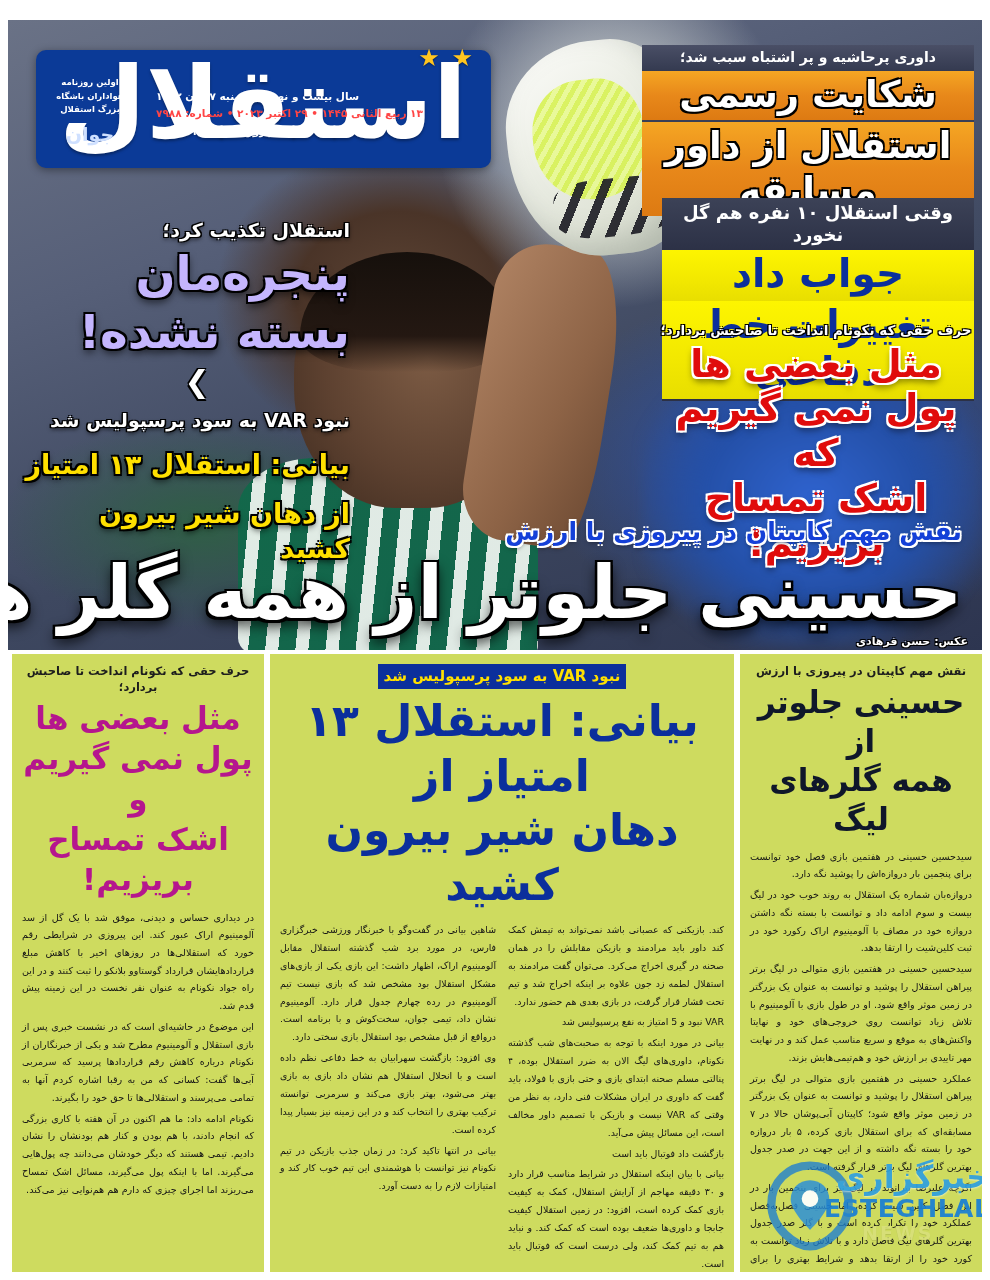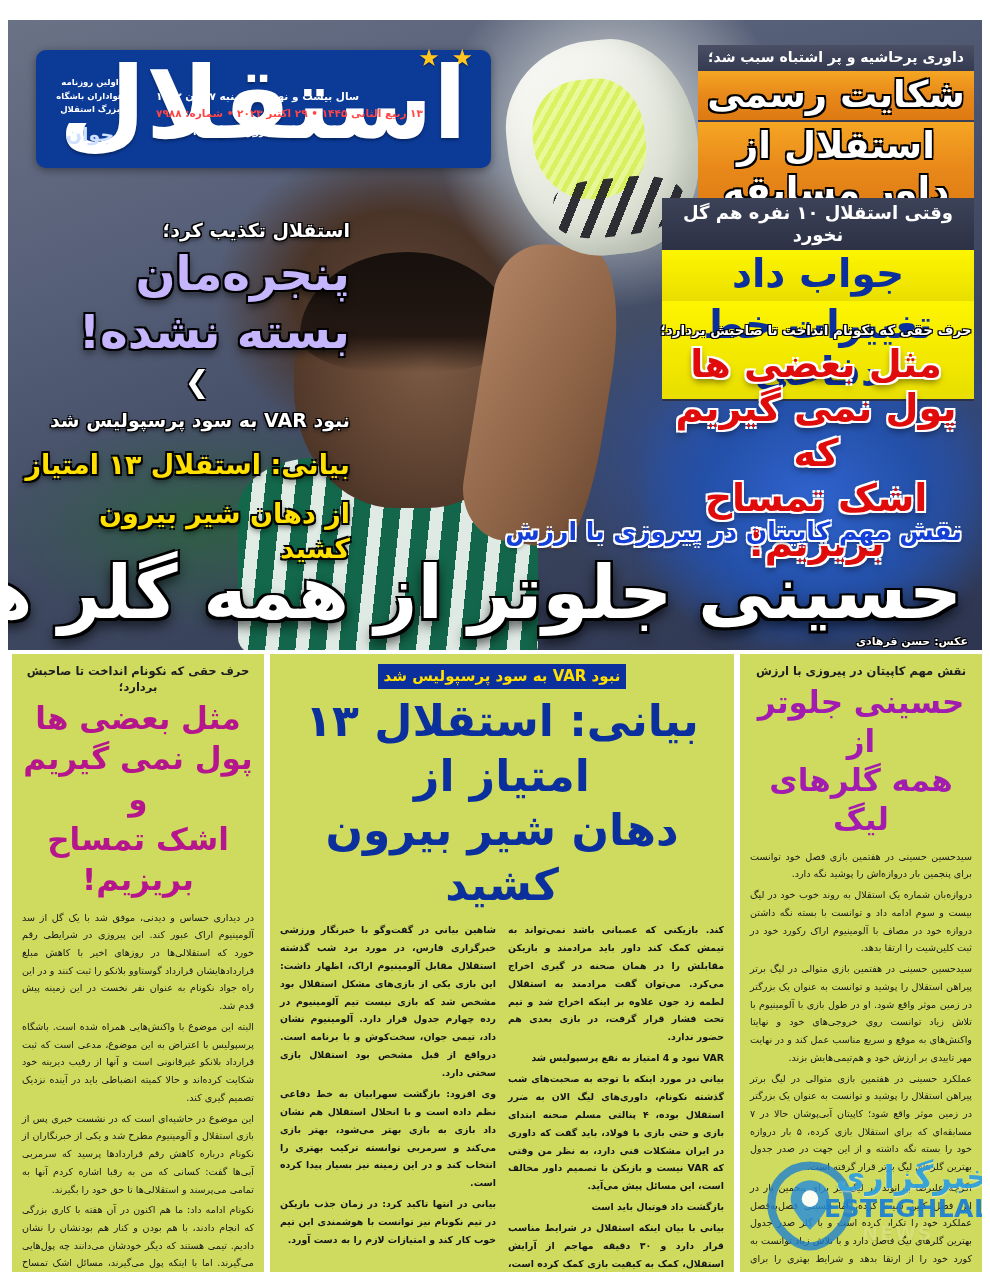--- a/index.html
+++ b/index.html
@@ -191,21 +191,21 @@
     font-size: 27px; font-weight: bold; color: #ffe000;
     line-height: 1.3;
     text-shadow: -1.8px -1.8px 0 #000, 1.8px -1.8px 0 #000, -1.8px 1.8px 0 #000, 1.8px 1.8px 0 #000, 0 3px 6px rgba(0,0,0,.8);
     margin-top: 14px;
   }
 
   
   .box-orange {
     position: absolute;
     right: 8px; top: 25px;
-    width: 276px;
+    width: 332px;
   }
   .strip-kicker-dark {
     background: linear-gradient(180deg,#4a4f66 0%, #343a50 100%);
     color:#ffffff;
     font-size: 14px; font-weight:bold;
     text-align:center; direction:rtl;
     padding: 4px 6px 5px;
     line-height:1.2;
   }
   .strip-orange {
@@ -318,21 +318,21 @@
   }
   .col-kicker-badge {
     display:block;
     background:#0b2f9c; color:#ffe000;
     font-size: 15px; font-weight:bold;
     text-align:center; padding: 3px 6px 4px;
     margin: 0 auto 5px; width: fit-content;
     line-height:1.2;
   }
   .col-title-purple {
-    font-size: 31px; font-weight:bold; color:#a21caf;
+    font-size: 31px; font-weight:bold; color:#0f172a;
     text-align:center; line-height:1.26;
   }
   .col-title-blue {
     font-size: 44px; font-weight:bold; color:#0b2f9c;
     text-align:center; line-height:1.24;
   }
   .col-title-magenta {
     font-size: 31px; font-weight:bold; color:#b5168e;
     text-align:center; line-height:1.3;
   }
@@ -348,21 +348,21 @@
   .two-sub {
     display:flex; gap: 12px; margin-top: 9px;
   }
   .two-sub > div { flex: 1; }
   .sub-body {
     font-size: 9.4px;
     line-height: 1.9;
     color: #141414;
     text-align: justify;
   }
-  .sub-body p { margin-bottom: 3px; font-weight: bold; }
+  .sub-body p { margin-bottom: 3px; }
 
   
   .watermark {
     position: absolute;
     left: 18px; bottom: 10px;
     width: 218px; height: 112px;
     pointer-events: none;
     opacity: .93;
   }
   .wm-pin {
@@ -487,41 +487,40 @@
       </div>
     </div>
 
     <div class="col col-mid">
       <div class="col-kicker-badge">نبود VAR به سود پرسپولیس شد</div>
       <div class="col-title-blue">بیانی: استقلال ۱۳ امتیاز از</div>
       <div class="col-title-blue">دهان شیر بیرون کشید</div>
       <div class="two-sub">
         <div class="sub-body">
           <p>کند. بازیکنی که عصبانی باشد نمی‌تواند به تیمش کمک کند داور باید مرادمند و بازیکن مقابلش را در همان صحنه در گیری اخراج می‌کرد. می‌توان گفت مرادمند به استقلال لطمه زد جون علاوه بر اینکه اخراج شد و تیم تحت فشار قرار گرفت، در بازی بعدی هم حضور ندارد.</p>
-          <p>VAR نبود و 4 امتیاز به نفع پرسپولیس شد</p>
+          <p>VAR نبود و 5 امتیاز به نفع پرسپولیس شد</p>
           <p>بیانی در مورد اینکه با توجه به صحبت‌های شب گذشته نکونام، داوری‌های لیگ الان به ضرر استقلال بوده، ۴ پنالتی مسلم صحنه ابتدای بازی و حتی بازی با فولاد، باید گفت که داوری در ایران مشکلات فنی دارد، به نظر من وقتی که VAR نیست و بازیکن با تصمیم داور مخالف است، این مسائل پیش می‌آید.</p>
           <p>بازگشت داد فوتبال باید است</p>
           <p>بیانی با بیان اینکه استقلال در شرایط مناسب قرار دارد و ۳۰ دقیقه مهاجم از آرایش استقلال، کمک به کیفیت بازی کمک کرده است، افزود: در زمین استقلال کیفیت جابجا و داوری‌ها ضعیف بوده است که کمک کند. و نباید هم به تیم کمک کند، ولی درست است که فوتبال باید است.</p>
         </div>
         <div class="sub-body">
           <p>شاهین بیانی در گفت‌وگو با خبرنگار ورزشی خبرگزاری فارس، در مورد برد شب گذشته استقلال مقابل آلومینیوم اراک، اظهار داشت: این بازی یکی از بازی‌های مشکل استقلال بود مشخص شد که بازی نیست تیم آلومینیوم در رده چهارم جدول قرار دارد. آلومینیوم نشان داد، تیمی جوان، سخت‌کوش و با برنامه است. درواقع از قبل مشخص بود استقلال بازی سختی دارد.</p>
           <p>وی افزود: بازگشت سهرابیان به خط دفاعی نظم داده است و با انحلال استقلال هم نشان داد بازی به بازی بهتر می‌شود، بهتر بازی می‌کند و سرمربی توانسته ترکیب بهتری را انتخاب کند و در این زمینه نیز بسیار پیدا کرده است.</p>
           <p>بیانی در انتها تاکید کرد: در زمان جذب بازیکن در تیم نکونام نیز توانست با هوشمندی این تیم خوب کار کند و امتیازات لازم را به دست آورد.</p>
         </div>
       </div>
     </div>
 
     <div class="col col-right">
       <div class="col-kicker">حرف حقی که نکونام انداخت تا صاحبش بردارد؛</div>
       <div class="col-title-magenta">مثل بعضی ها</div>
       <div class="col-title-magenta">پول نمی گیریم و</div>
       <div class="col-title-magenta">اشک تمساح بریزیم!</div>
       <div class="col-body">
         <p>در دیداری حساس و دیدنی، موفق شد با یک گل از سد آلومینیوم اراک عبور کند. این پیروزی در شرایطی رقم خورد که استقلالی‌ها در روزهای اخیر با کاهش مبلغ قراردادهایشان قرارداد گوستاوو بلانکو را ثبت کنند و در این راه جواد نکونام به عنوان نفر نخست در این زمینه پیش قدم شد.</p>
-        <p>البته این موضوع با واکنش‌هایی همراه شده است. باشگاه پرسپولیس با اعتراض به این موضوع، مدعی است که ثبت قرارداد بلانکو غیرقانونی است و آنها از رقیب دیرینه خود شکایت کرده‌اند و حالا کمیته انضباطی باید در آینده نزدیک تصمیم گیری کند.</p>
         <p>این موضوع در حاشیه‌ای است که در نشست خبری پس از بازی استقلال و آلومینیوم مطرح شد و یکی از خبرنگاران از نکونام درباره کاهش رقم قراردادها پرسید که سرمربی آبی‌ها گفت: کسانی که من به رقبا اشاره کردم آنها به تمامی می‌پرسند و استقلالی‌ها تا حق خود را بگیرند.</p>
         <p>نکونام ادامه داد: ما هم اکنون در آن هفته با کاری بزرگی که انجام دادند، با هم بودن و کنار هم بودنشان را نشان دادیم. تیمی هستند که دیگر خودشان می‌دانند چه پول‌هایی می‌گیرند. اما با اینکه پول می‌گیرند، مسائل اشک تمساح می‌ریزند اما اجرای چیزی که دارم هم هم‌نوایی نیز می‌کند.</p>
 
       </div>
     </div>
 
   </div>
 </div>
 
 </body></html>

